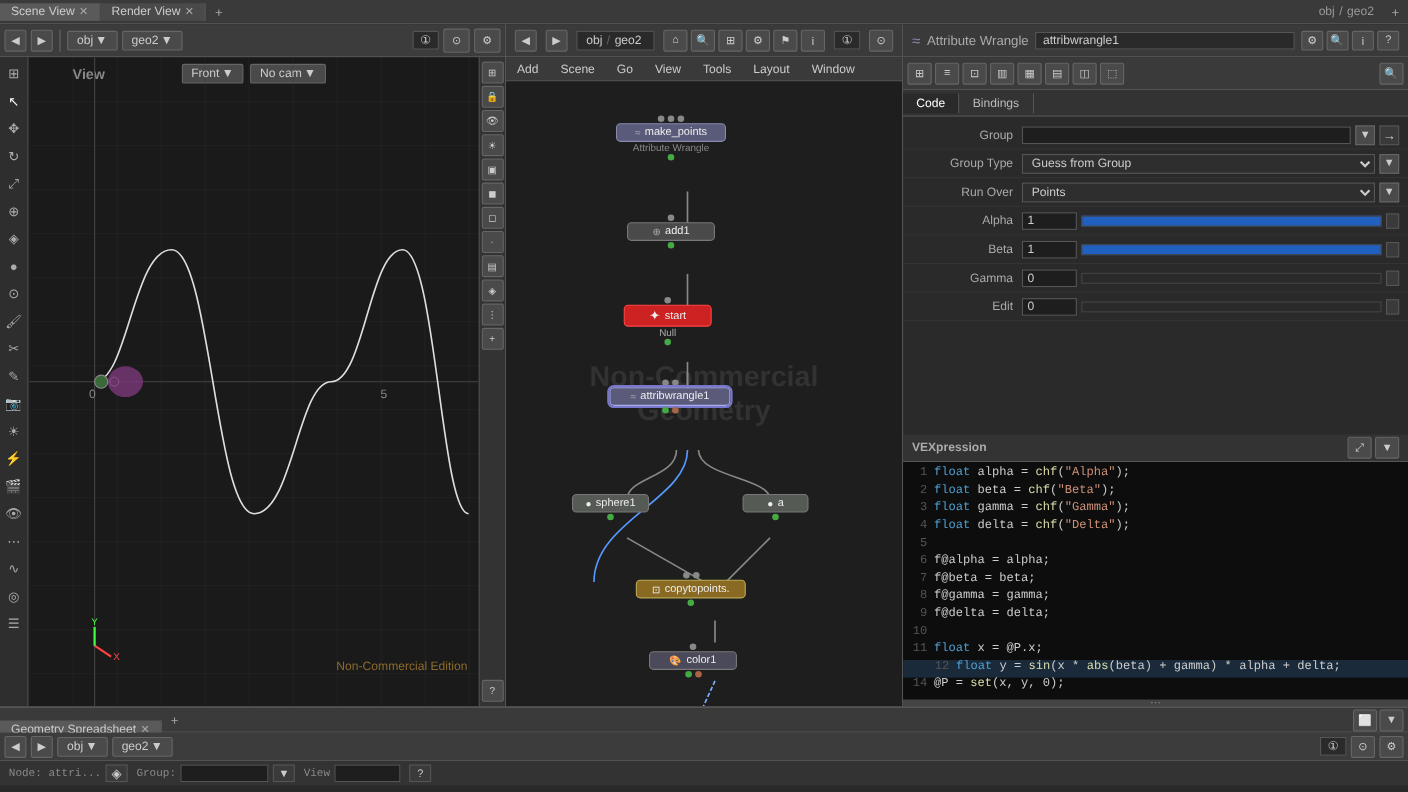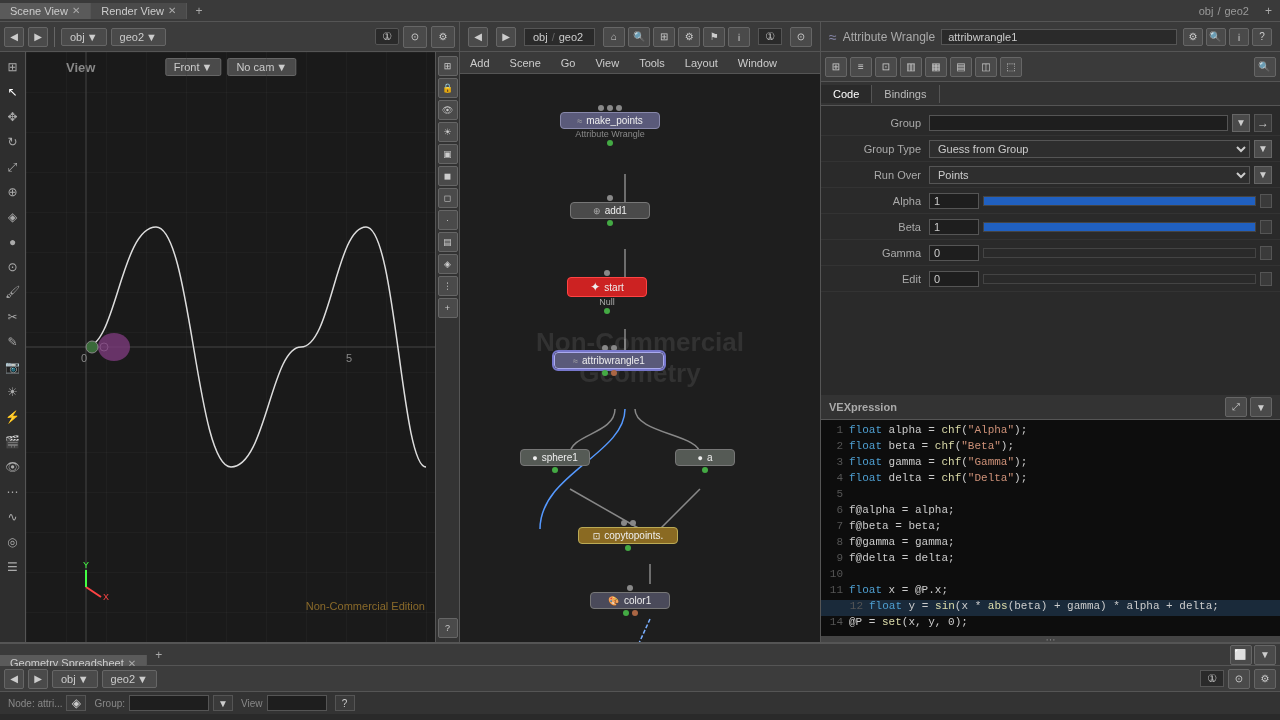--- a/index.html
+++ b/index.html
@@ -110,21 +110,21 @@
     .checkbox-label { color: #aaa; font-size: 11px; }
 
     
     .bottom-panel { height: 78px; background: #2a2a2a; border-top: 2px solid #555; display: flex; flex-direction: column; }
     .bottom-tabs { height: 22px; background: #3a3a3a; display: flex; align-items: center; border-bottom: 1px solid #555; }
     .bottom-tab { padding: 2px 10px; background: #4a4a4a; border-right: 1px solid #555; color: #ccc; font-size: 11px; cursor: pointer; display: flex; align-items: center; gap: 4px; }
     .bottom-tab.active { background: #5a5a5a; margin-top: 17px; }
     .bottom-tab-add { padding: 2px 8px; color: #aaa; cursor: pointer; }
     .bottom-toolbar { height: 26px; background: #3c3c3c; display: flex; align-items: center; gap: 4px; padding: 0 4px; border-bottom: 1px solid #555; }
     .bottom-status { height: 22px; background: #333; display: flex; align-items: center; padding: 0 8px; gap: 8px; }
-    .status-text { color: #888; font-size: 10px; }
+    .status-text { color: #888; font-size: 10px; font-family: Liberation Mono, monospace; }
 
     
     .node-svg { position: absolute; top: 0; left: 0; width: 100%; height: 100%; pointer-events: none; }
 
     
     .slider-bar { height: 10px; background: #1a4a9a; flex: 1; border: 1px solid #444; cursor: pointer; }
     .slider-bar.full { background: #2060c0; }
 
     .menu-bar { height: 22px; background: #3a3a3a; display: flex; align-items: center; gap: 0; border-bottom: 1px solid #555; }
     .menu-item { padding: 2px 10px; color: #ccc; font-size: 11px; cursor: pointer; }

